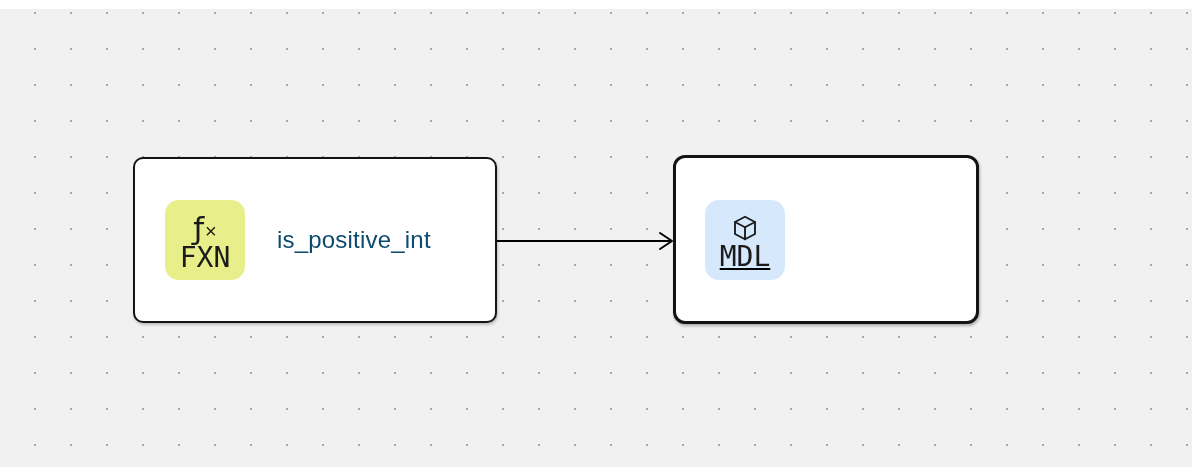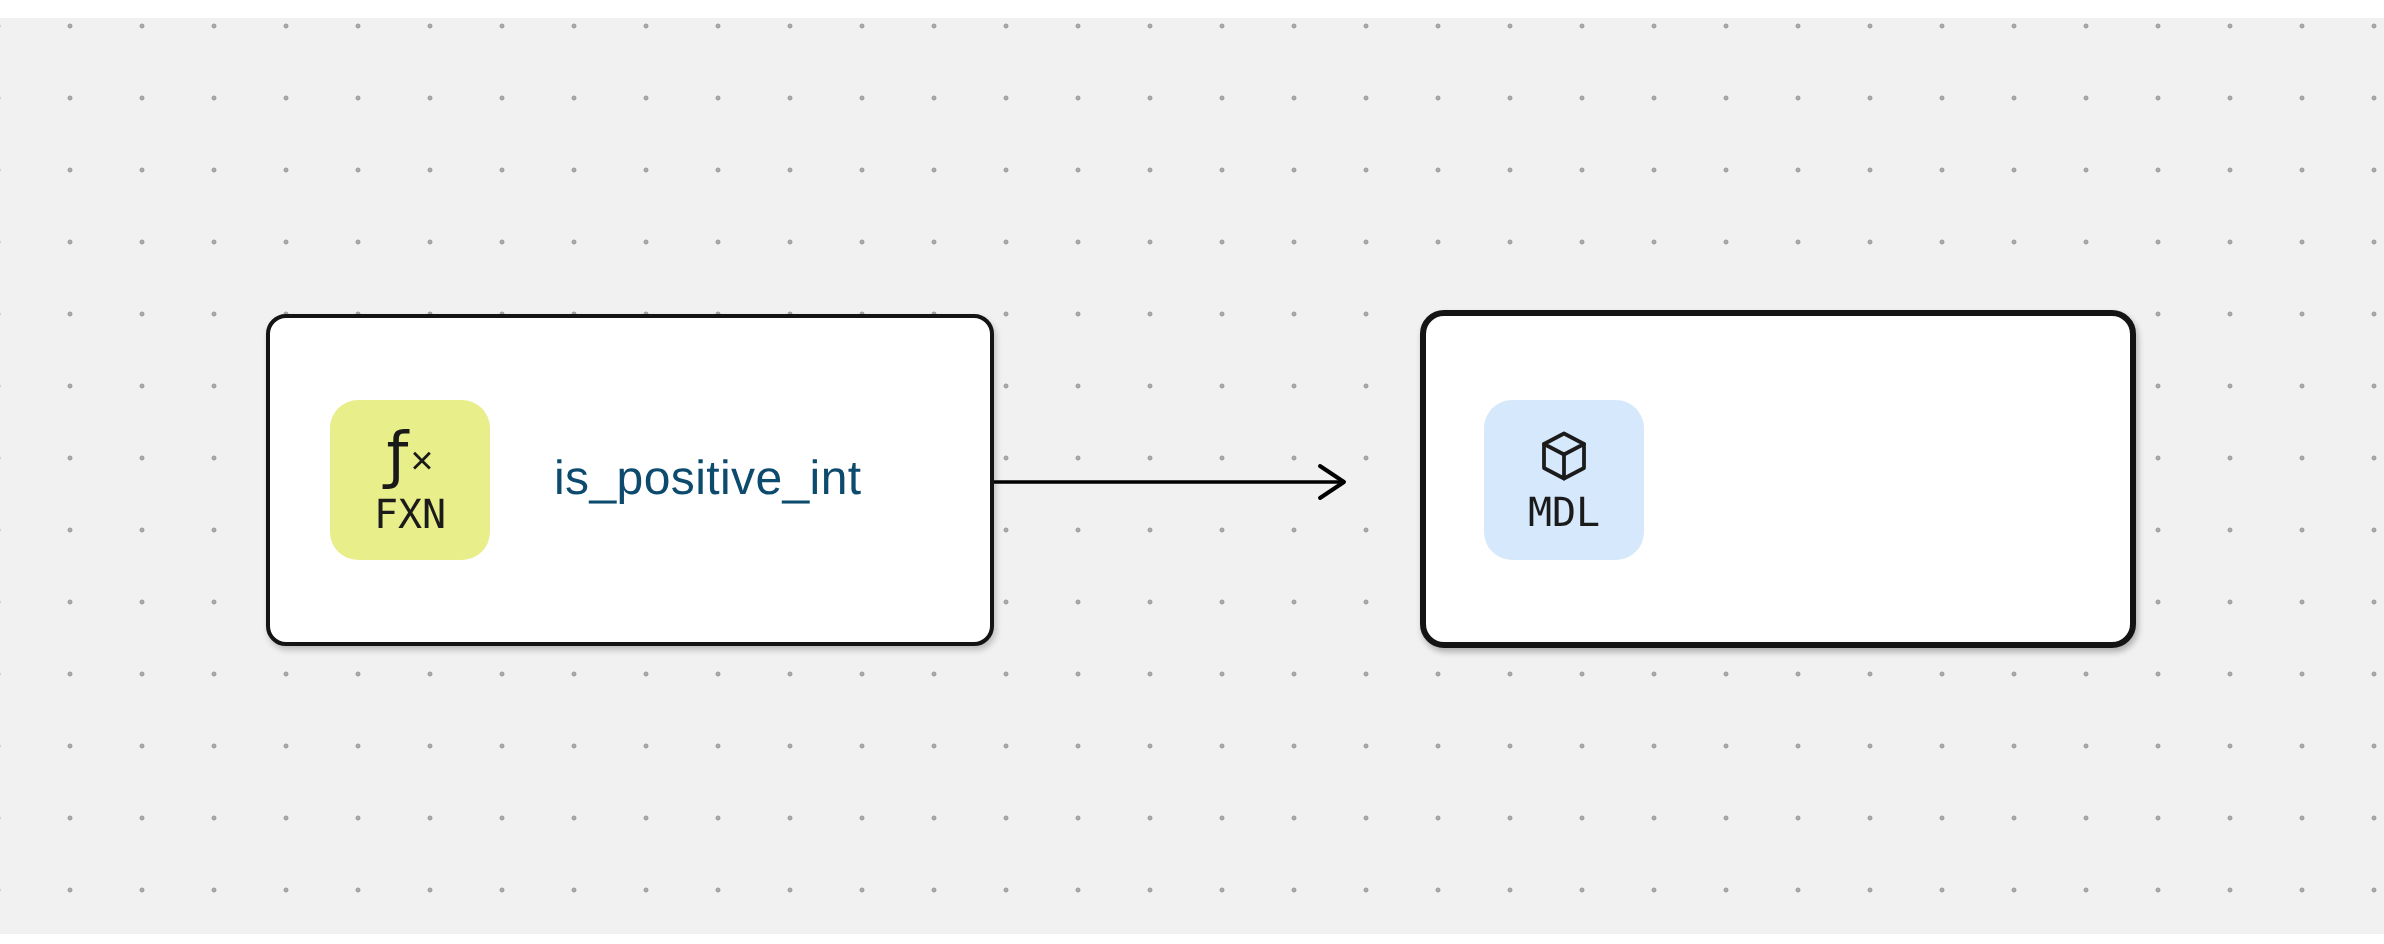--- a/index.html
+++ b/index.html
@@ -22,21 +22,21 @@
   .node {
     position: absolute; box-sizing: border-box;
     background: var(--node-bg, #ffffff);
     border: 2px solid var(--node-border, #141414);
     border-radius: 10px;
     display: flex; align-items: center;
     padding-left: 30px; gap: 32px;
     box-shadow: 1px 2px 3px rgba(0,0,0,0.22);
   }
   .node-fxn { left: 133px; top: 157px; width: 364px; height: 166px; }
-  .node-mdl { left: 710px; top: 155px; width: 358px; height: 169px; }
+  .node-mdl { left: 673px; top: 155px; width: 306px; height: 169px; text-decoration: underline; }
   .node.selected {
     border-width: 3.5px; border-radius: 12px;
     box-shadow: 1px 2px 3px rgba(0,0,0,0.28);
     padding-left: 29px; gap: 30px;
   }
 
   .badge {
     width: 80px; height: 80px; border-radius: 14px;
     display: flex; flex-direction: column;
     align-items: center; justify-content: center;
@@ -48,21 +48,21 @@
   .badge-icon {
     display: flex; align-items: baseline; justify-content: center;
     height: 34px; line-height: 34px; color: #191919;
   }
   .fx-f { font-size: 31px; font-family: "DejaVu Sans", sans-serif; font-weight: 400; }
   .fx-x { font-size: 20px; margin-left: 1px; transform: translateY(-1px); }
   .cube-svg { width: 30px; height: 30px; display: block; margin-top: 3px; }
 
   .badge-label {
     font-family: "DejaVu Sans Mono", monospace;
-    font-size: 20px; line-height: 25px; color: #1b1b1b;
+    font-size: 28px; line-height: 25px; color: #1b1b1b;
   }
 
   .node-label {
     font-size: 24px; font-weight: 500; color: #0c4a6e;
     letter-spacing: 0.2px; white-space: nowrap;
   }
 
   .edge { position: absolute; left: 497px; top: 228px; overflow: visible; }
   .edge line, .edge polyline {
     stroke: var(--edge, #000000); fill: none;

